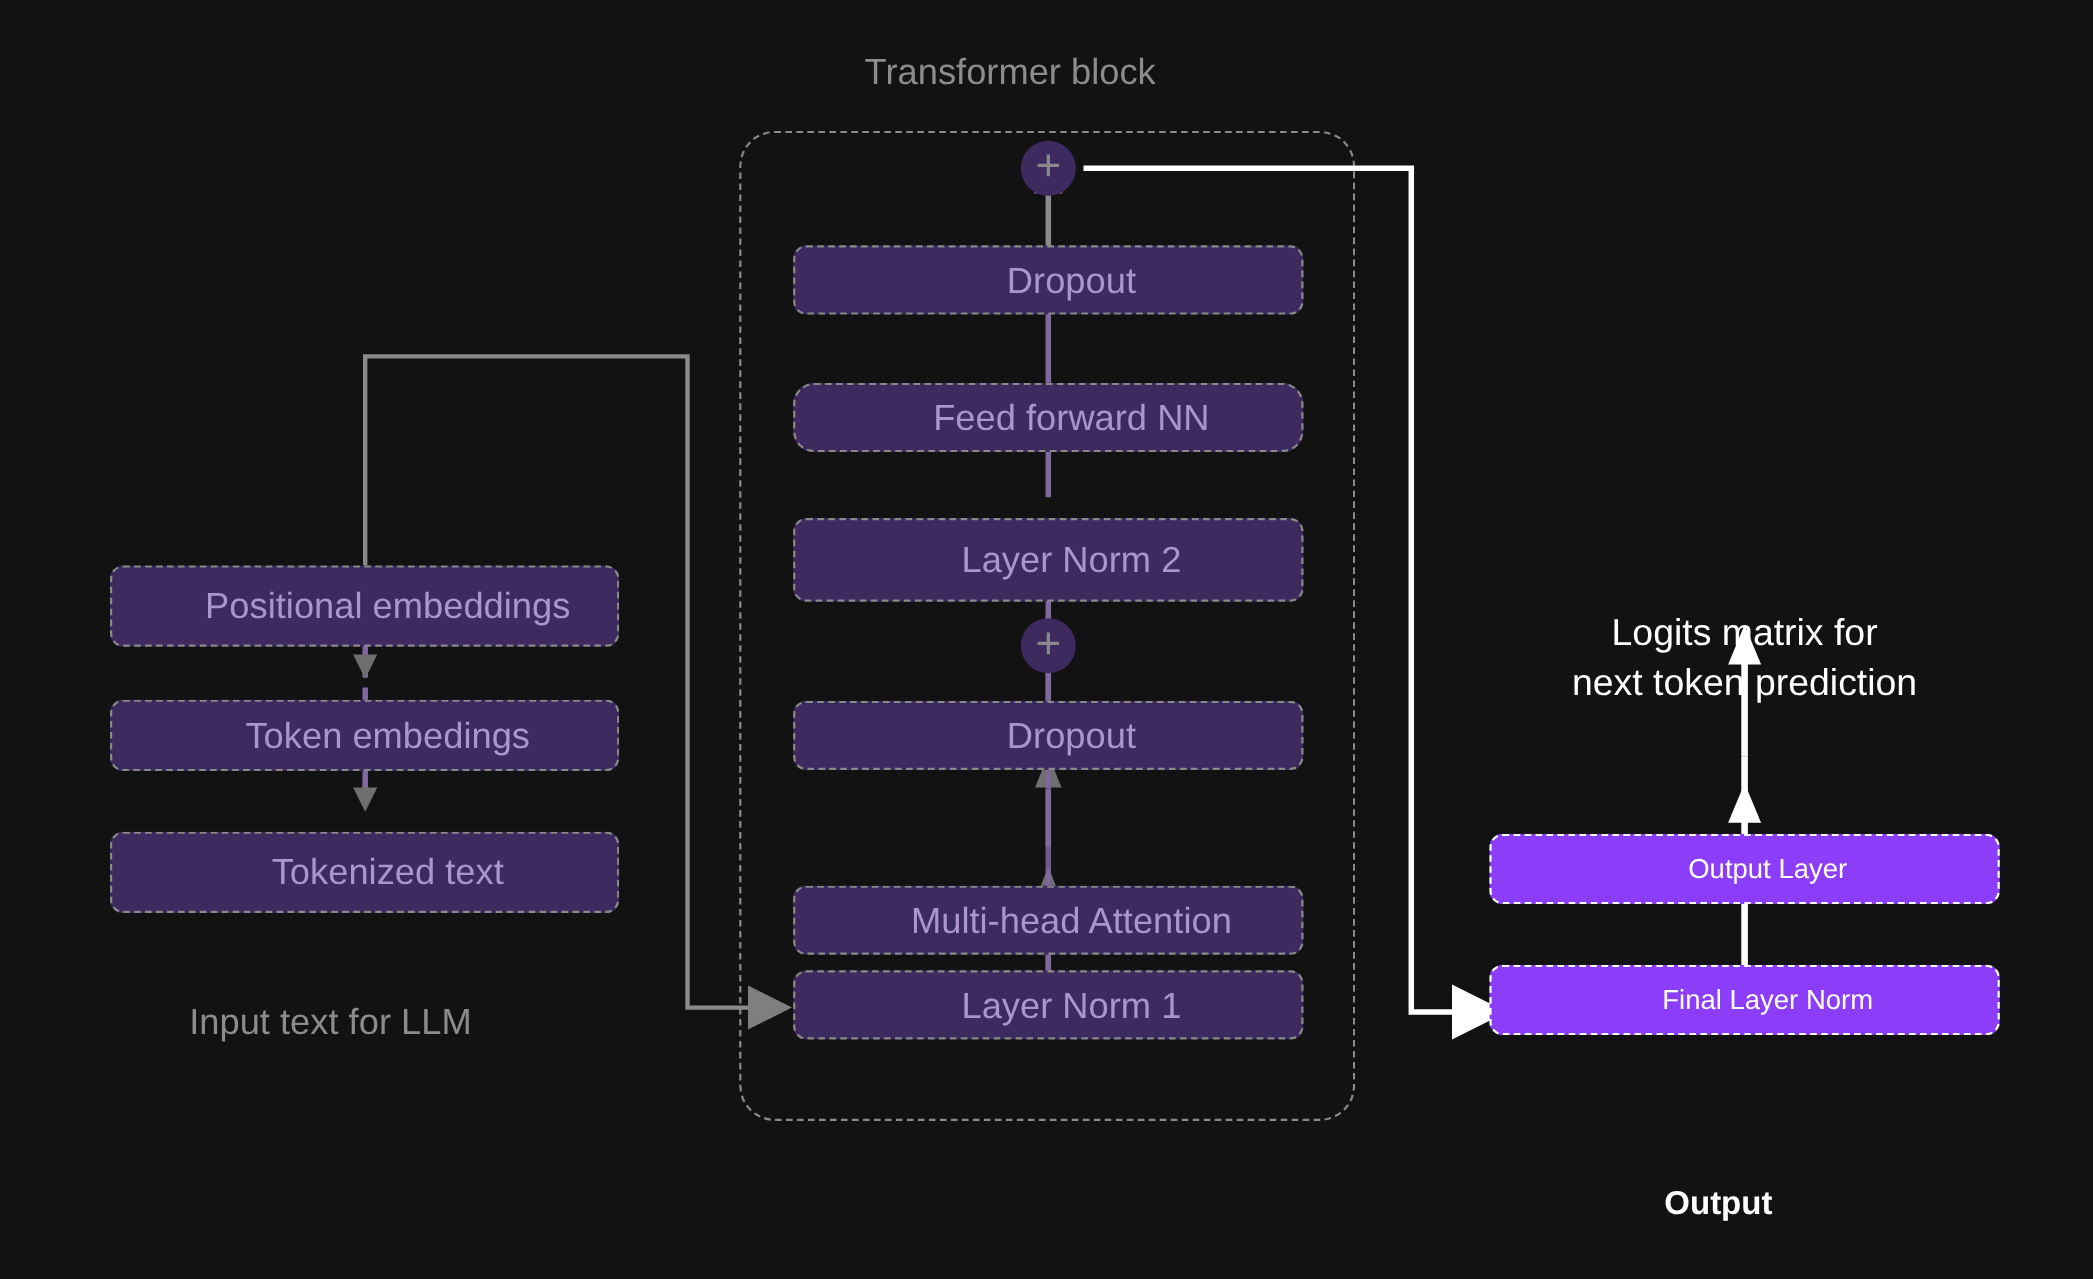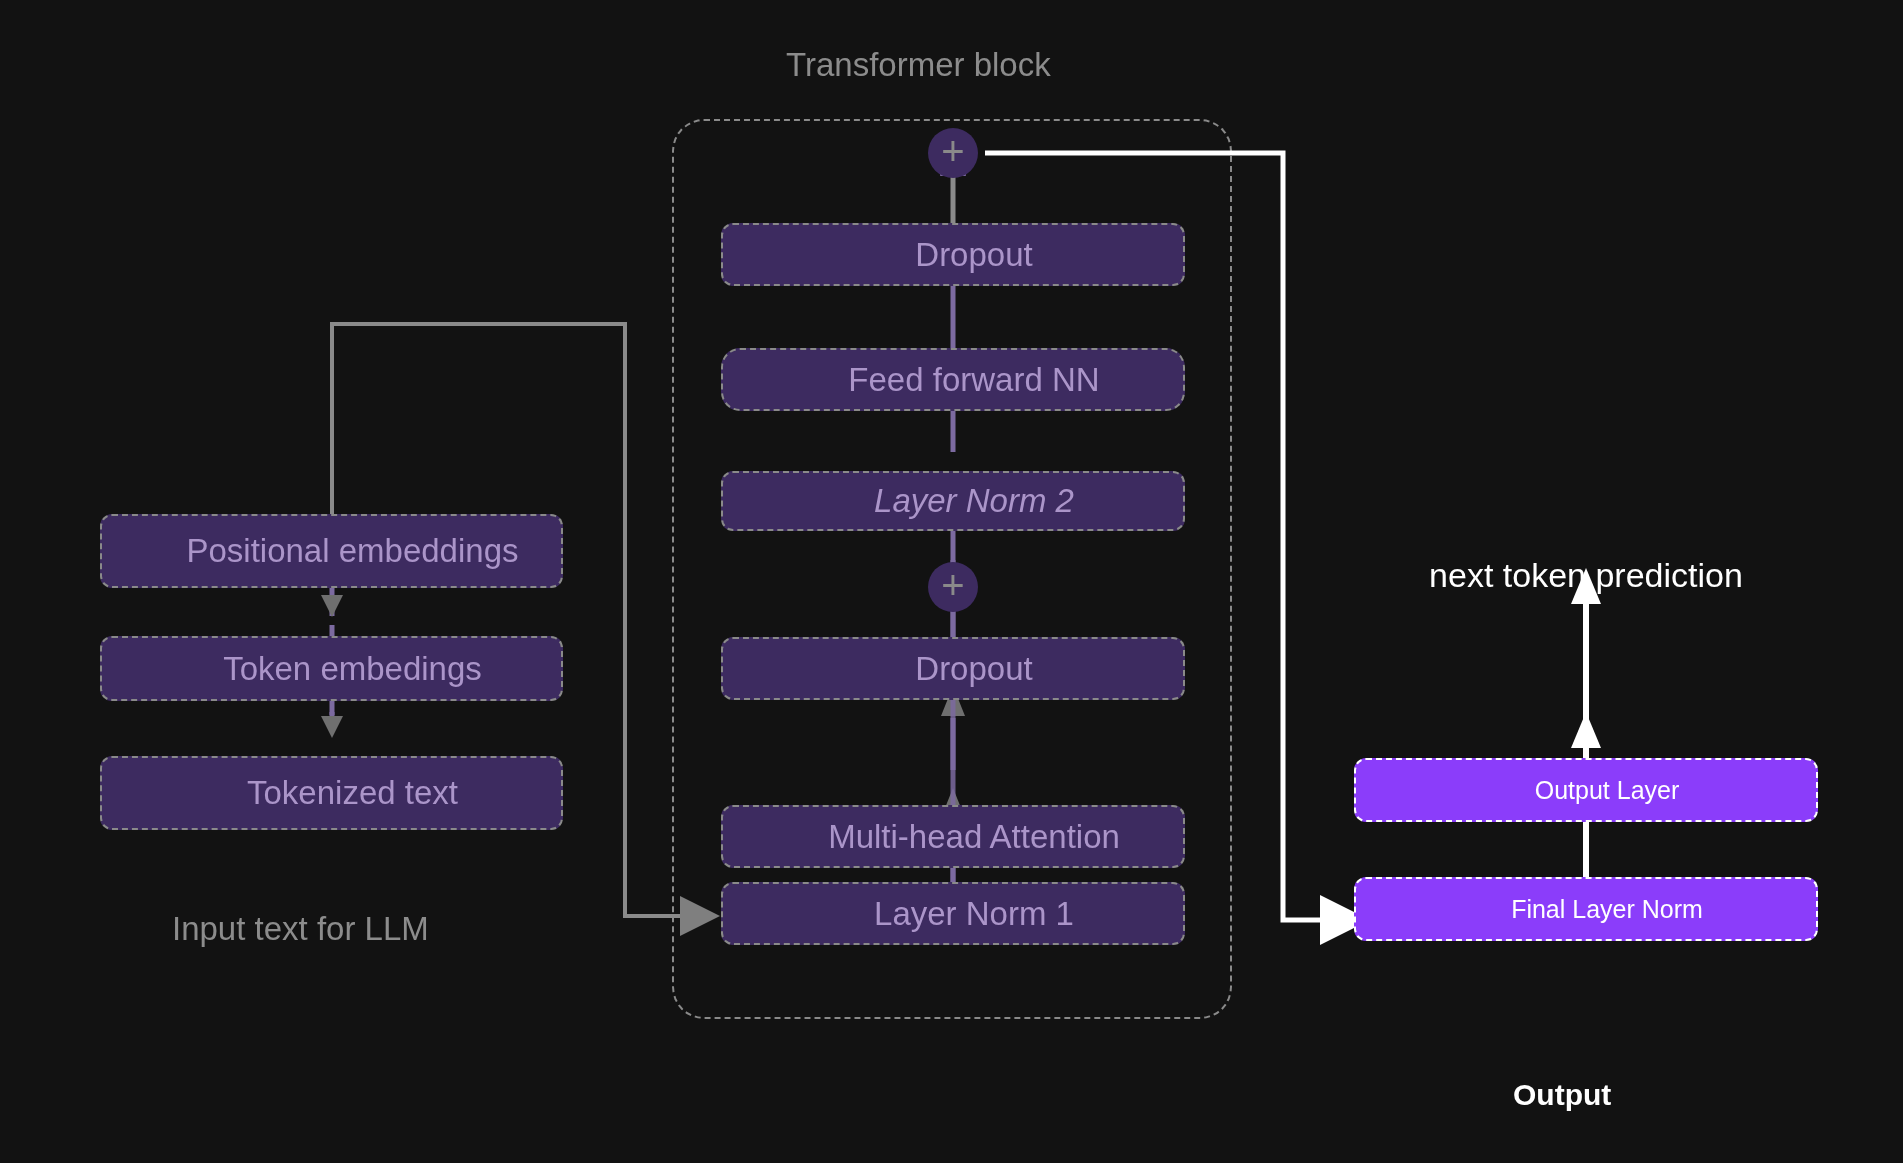--- a/index.html
+++ b/index.html
@@ -157,21 +157,21 @@
   <div class="node dark" style="left:100px;top:636px;width:463px;height:65px;">Token embedings</div>
 
   <div class="node dark" style="left:100px;top:756px;width:463px;height:74px;">Tokenized text</div>
 
   <div class="caption muted" style="left:172px;top:910px;">Input text for LLM</div>
 
   <div class="node dark" style="left:721px;top:223px;width:464px;height:63px;">Dropout</div>
 
   <div class="node dark" style="left:721px;top:348px;width:464px;height:63px;border-radius:19px;">Feed forward NN</div>
 
-  <div class="node dark" style="left:721px;top:471px;width:464px;height:60px;font-style:italic;">Layer Norm 2</div>
+  <div class="node dark" style="left:721px;top:471px;width:464px;height:76px;">Layer Norm 2</div>
 
   <div class="node dark" style="left:721px;top:637px;width:464px;height:63px;">Dropout</div>
 
   <div class="node dark" style="left:721px;top:762px;width:464px;height:63px;margin-top:43px;">Multi-head Attention</div>
 
   <div class="node dark" style="left:721px;top:882px;width:464px;height:63px;">Layer Norm 1</div>
 
   <div class="plus-node" style="left:928px;top:128px;">
     <span class="glyph">+</span>
   </div>
@@ -179,20 +179,21 @@
   <div class="plus-node" style="left:928px;top:562px;">
     <span class="glyph">+</span>
   </div>
 
   <svg class="wires">
     <polygon points="953,140 940,176 966,176" fill="#7c6aa0"></polygon>
     <polygon points="953,574 941,604 965,604" fill="#7c6aa0"></polygon>
   </svg>
 
   <div class="caption white center" style="left:1386px;top:553px;width:400px;line-height:1.35;">
+    <div>Logits matrix for</div>
     <div>next token prediction</div>
   </div>
 
   <div class="node bright" style="left:1354px;top:758px;width:464px;height:64px;">Output Layer</div>
 
   <div class="node bright" style="left:1354px;top:877px;width:464px;height:64px;">Final Layer Norm</div>
 
   <div class="caption white bold" style="left:1513px;top:1078px;">Output</div>
 
 </div>

